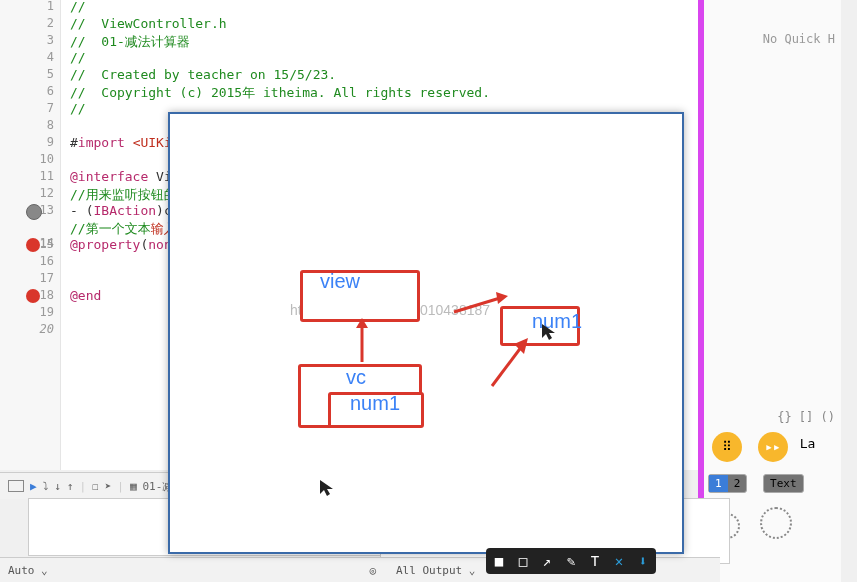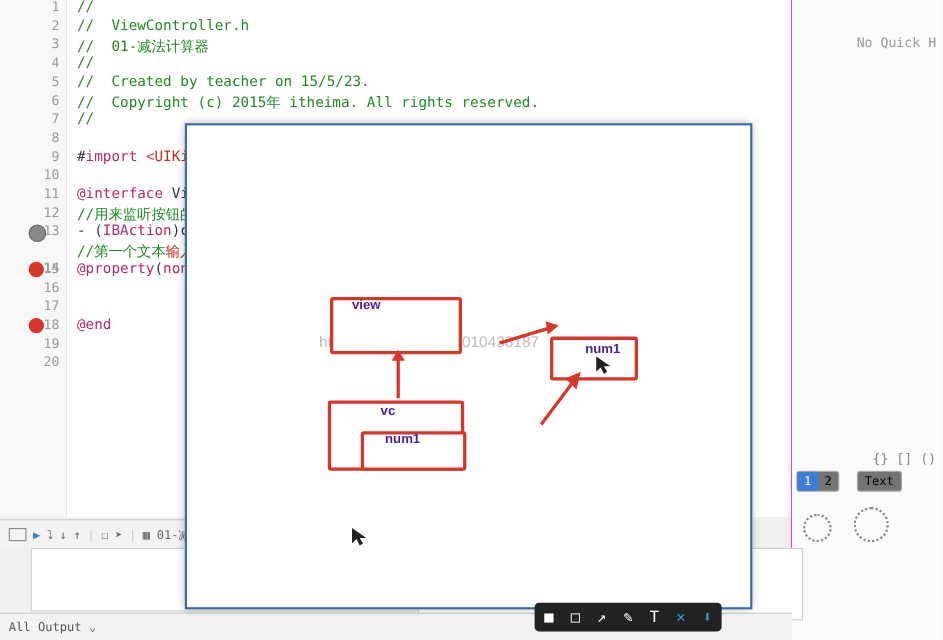--- a/index.html
+++ b/index.html
@@ -8,31 +8,31 @@
 .line-no{position:absolute;right:6px;width:20px;text-align:right;color:#999;font-size:12px}
 .gutter-icon{position:absolute;left:26px;width:14px;height:14px;border-radius:50%}
 .gutter-red{background:#d9362b}
 .gutter-connect{background:#888;border:1px solid #666}
 .code{position:absolute;left:70px;top:0;right:0}
 .code-line{position:absolute;white-space:pre;color:#333}
 .comment{color:#1f8a1f}
 .keyword{color:#b6296b}
 .type{color:#6b3fa0}
 .import-path{color:#c03020}
-.right-panel{position:absolute;right:0;top:0;width:137px;height:582px;background:#fafafa;border-left:1px solid #d946ef}
+.right-panel{position:absolute;right:16px;top:0;width:137px;height:582px;background:#fafafa;border-left:6px solid #d946ef}
 .no-quick{color:#999;font-size:12px;position:absolute;top:32px;right:6px}
 .jump-bar{position:absolute;left:0;top:472px;width:380px;height:26px;background:#f2f2f2;border-top:1px solid #ccc;display:flex;align-items:center;gap:6px;padding:0 8px;font-size:11px;color:#666}
 .console{position:absolute;left:380px;top:498px;width:340px;height:56px;background:#fff;border:1px solid #ccc;padding:4px;font-size:12px;color:#222;line-height:16px;white-space:pre-wrap}
 .console-input{position:absolute;left:28px;top:498px;width:352px;height:56px;background:#fff;border:1px solid #ccc}
 .bottom-bar{position:absolute;left:0;bottom:0;width:720px;height:24px;background:#f2f2f2;border-top:1px solid #ccc;display:flex;align-items:center;font-size:11px;color:#555}
 .bottom-left{padding-left:8px;flex:0 0 380px}
 .bottom-right{padding-left:8px}
 .overlay{position:absolute;left:168px;top:112px;width:512px;height:438px;background:#fff;border:2px solid #3a6aa8;box-shadow:0 0 8px rgba(0,0,0,.3)}
 .diagram-box{position:absolute;border:3px solid #d9362b;border-radius:3px;background:#fff}
-.diagram-label{position:absolute;color:#4c1d95;font-weight:bold;font-size:12px;font-family:Arial}
+.diagram-label{position:absolute;color:#3b82f6;font-weight:normal;font-size:20px;font-family:Arial}
 .watermark{position:absolute;top:188px;left:120px;color:#bbb;font-size:14px;font-family:Arial}
 .cursor-svg{position:absolute}
 .right-widgets{position:absolute;right:0;top:410px;width:137px}
 .circle-btn{width:30px;height:30px;border-radius:50%;display:inline-block;margin:4px}
 .yellow-btn{background:#f8b72c}
 .seg{display:inline-block;border:1px solid #aaa;border-radius:3px;background:#737373;font-size:11px}
 .seg span{padding:2px 6px;display:inline-block}
 .seg .active{background:#3b7dd8;color:#fff}
 .spinner{width:22px;height:22px;display:inline-block;margin:6px;border:2px dotted #888;border-radius:50%}
 .toolbar-black{position:absolute;left:486px;bottom:8px;height:26px;background:#222;border-radius:4px;display:flex;align-items:center;padding:0 4px;gap:6px}
@@ -57,21 +57,21 @@
       <div class="line-no" style="top: 152px;">10</div>
       <div class="line-no" style="top: 169px;">11</div>
       <div class="line-no" style="top: 186px;">12</div>
       <div class="line-no" style="top: 203px;">13</div>
       <div class="line-no" style="top: 236px;">14</div>
       <div class="line-no" style="top: 237px;">15</div>
       <div class="line-no" style="top: 254px; margin-left: 13px;">16</div>
       <div class="line-no" style="top: 271px;">17</div>
       <div class="line-no" style="top: 288px;">18</div>
       <div class="line-no" style="top: 305px;">19</div>
-      <div class="line-no" style="top: 322px;">20</div>
+      <div class="line-no" style="top: 322px; font-style: italic;">20</div>
       <div class="gutter-icon gutter-connect" style="top: 204px;"></div>
       <div class="gutter-icon gutter-red" style="top: 238px;"></div>
       <div class="gutter-icon gutter-red" style="top: 289px;"></div>
     </div>
   <div class="code" id="code">
       <div class="code-line comment" style="top: -1px;">//</div>
       <div class="code-line comment" style="top: 16px;">//  ViewController.h</div>
       <div class="code-line comment" style="top: 33px;">//  01-减法计算器</div>
       <div class="code-line comment" style="top: 50px;">//</div>
       <div class="code-line comment" style="top: 67px;">//  Created by teacher on 15/5/23.</div>
@@ -95,20 +95,25 @@
 
 <div class="right-panel">
   <div class="no-quick">No Quick H</div>
   <div class="right-widgets">
     <div style="text-align:right;padding-right:6px;color:#888;font-size:12px">
       <span>{}</span>
       <span>[]</span>
       <span>()</span>
     </div>
     <div style="padding:4px">
+      <span class="circle-btn yellow-btn" style="text-align:center;line-height:30px">⠿</span>
+      <span class="circle-btn yellow-btn" style="text-align:center;line-height:30px;color:#fff">▸▸</span>
+      <span style="vertical-align:top;margin-top:8px;display:inline-block">La</span>
+    </div>
+    <div style="padding:4px">
       <span class="seg">
         <span class="active">1</span><span>2</span>
       </span>
       <span class="seg" style="margin-left:8px"><span>Text</span></span>
     </div>
     <div style="padding:4px">
       <span class="spinner"></span>
       <span class="spinner" style="width:28px;height:28px"></span>
     </div>
   </div>
@@ -129,20 +134,23 @@
 </div>
 
 <div class="console-input"></div>
 
 <div class="console">
   <div>2015-05-23 10:16:50.208 01-减法计算器</div>
   
 </div>
 
 <div class="bottom-bar">
+  <div class="bottom-left"><span>Auto ⌄</span>
+    <span style="float:right;margin-right:12px">◎</span>
+  </div>
   <div class="bottom-right"><span>All Output ⌄</span></div>
 </div>
 
 <div class="overlay">
   <div class="watermark">http://blog.csdn.net/u010438187</div>
   <div class="diagram-box" style="left:130px;top:156px;width:114px;height:46px"></div>
   <div class="diagram-label" style="left:150px;top:156px">view</div>
   <div class="diagram-box" style="left:128px;top:250px;width:118px;height:58px"></div>
   <div class="diagram-label" style="left:176px;top:252px">vc</div>
   <div class="diagram-box" style="left:158px;top:278px;width:90px;height:30px"></div>

